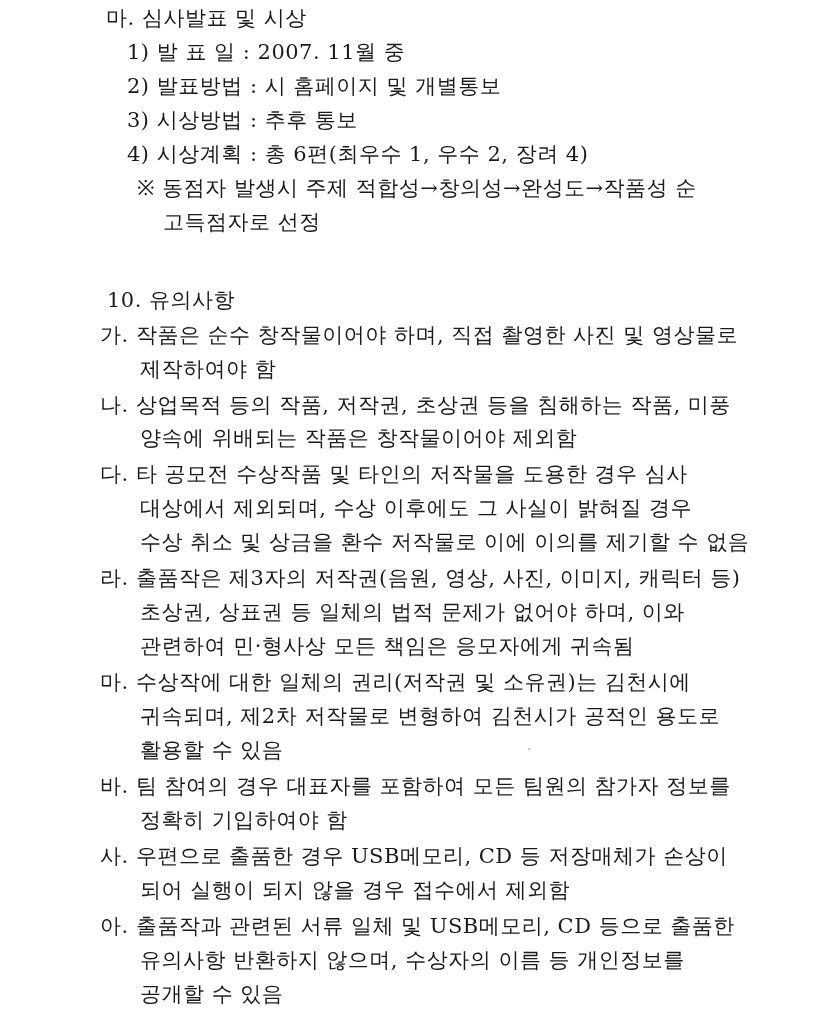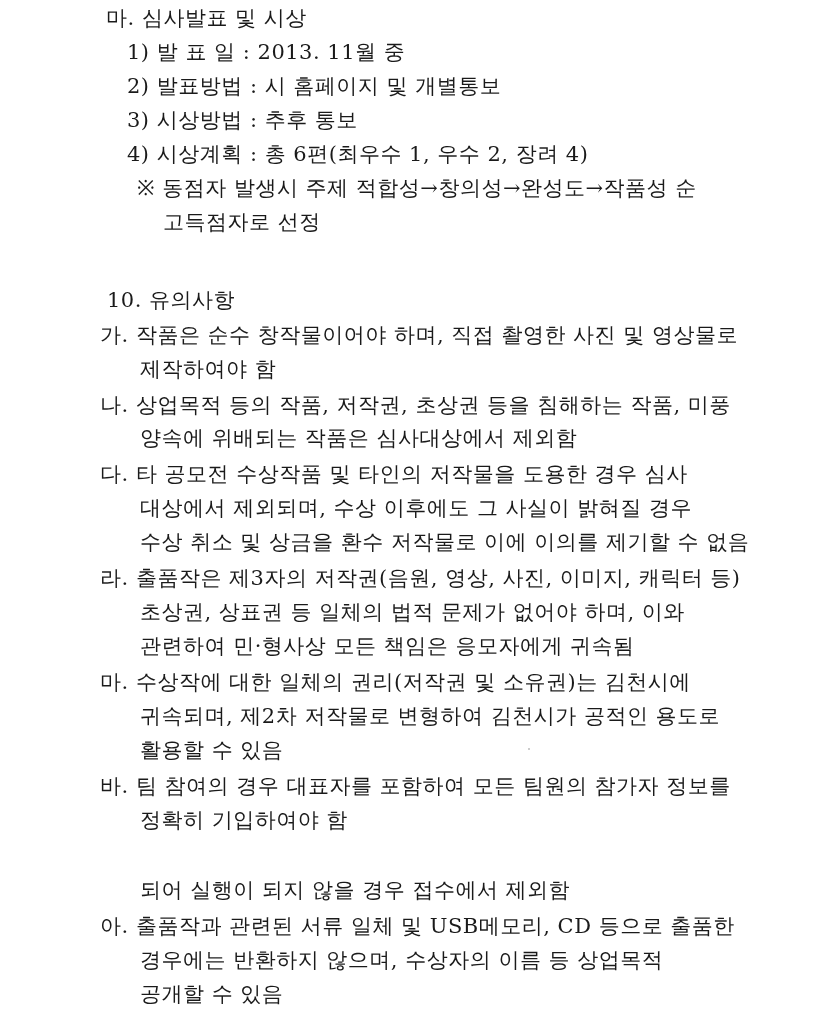--- a/index.html
+++ b/index.html
@@ -20,21 +20,21 @@
 <body>
 
 <div class="page">
 
   <div class="ln" style="left:106px; top:4px;">
     <span class="mark">마.</span>
     <span>심사발표 및 시상</span>
   </div>
   <div class="ln" style="left:127px; top:38px;">
     <span class="mark">1)</span>
-    <span>발 표 일 : 2013. 11월 중</span>
+    <span>발 표 일 : 2007. 11월 중</span>
   </div>
   <div class="ln" style="left:127px; top:72px;">
     <span class="mark">2)</span>
     <span>발표방법 : 시 홈페이지 및 개별통보</span>
   </div>
   <div class="ln" style="left:127px; top:106px;">
     <span class="mark">3)</span>
     <span>시상방법 : 추후 통보</span>
   </div>
   <div class="ln" style="left:127px; top:140px;">
@@ -60,21 +60,21 @@
   </div>
   <div class="ln" style="left:140px; top:355px;">
     <span>제작하여야 함</span>
   </div>
 
   <div class="ln" style="left:100px; top:391px;">
     <span class="mark">나.</span>
     <span>상업목적 등의 작품, 저작권, 초상권 등을 침해하는 작품, 미풍</span>
   </div>
   <div class="ln" style="left:140px; top:424px;">
-    <span>양속에 위배되는 작품은 심사대상에서 제외함</span>
+    <span>양속에 위배되는 작품은 창작물이어야 제외함</span>
   </div>
 
   <div class="ln" style="left:100px; top:460px;">
     <span class="mark">다.</span>
     <span>타 공모전 수상작품 및 타인의 저작물을 도용한 경우 심사</span>
   </div>
   <div class="ln" style="left:140px; top:494px;">
     <span>대상에서 제외되며, 수상 이후에도 그 사실이 밝혀질 경우</span>
   </div>
   <div class="ln" style="left:140px; top:528px;">
@@ -104,29 +104,33 @@
   </div>
 
   <div class="ln" style="left:140px; top:806px;">
     <span>정확히 기입하여야 함</span>
   </div>
   <div class="ln" style="left:100px; top:772px;">
     <span class="mark">바.</span>
     <span>팀 참여의 경우 대표자를 포함하여 모든 팀원의 참가자 정보를</span>
   </div>
 
+  <div class="ln" style="left:100px; top:842px;">
+    <span class="mark">사.</span>
+    <span>우편으로 출품한 경우 USB메모리, CD 등 저장매체가 손상이</span>
+  </div>
   <div class="ln" style="left:140px; top:876px;">
     <span>되어 실행이 되지 않을 경우 접수에서 제외함</span>
   </div>
 
   <div class="ln" style="left:100px; top:912px;">
     <span class="mark">아.</span>
     <span>출품작과 관련된 서류 일체 및 USB메모리, CD 등으로 출품한</span>
   </div>
   <div class="ln" style="left:140px; top:946px;">
-    <span>경우에는 반환하지 않으며, 수상자의 이름 등 상업목적</span>
+    <span>유의사항 반환하지 않으며, 수상자의 이름 등 개인정보를</span>
   </div>
   <div class="ln" style="left:140px; top:980px;">
     <span>공개할 수 있음</span>
   </div>
 
   <div class="speck"></div>
 </div>
 
 </body></html>

